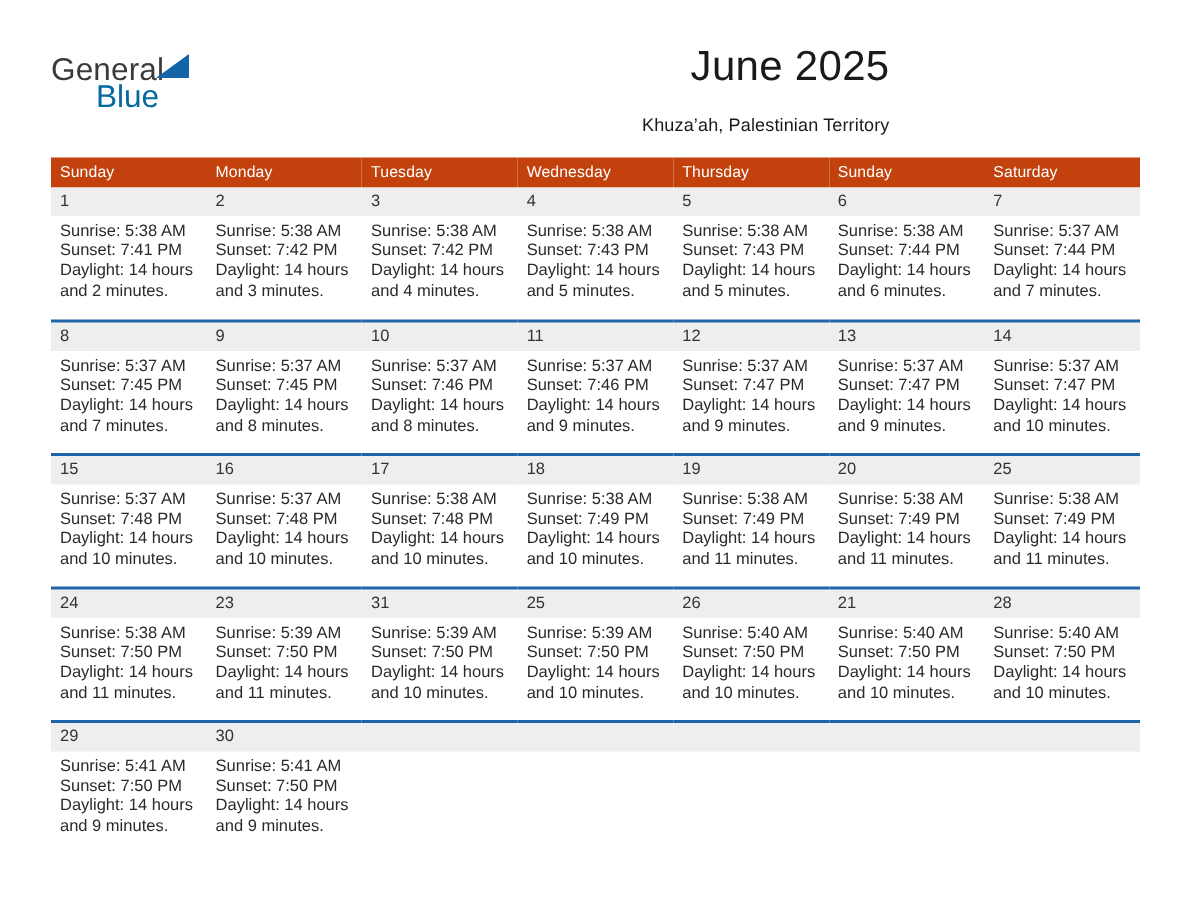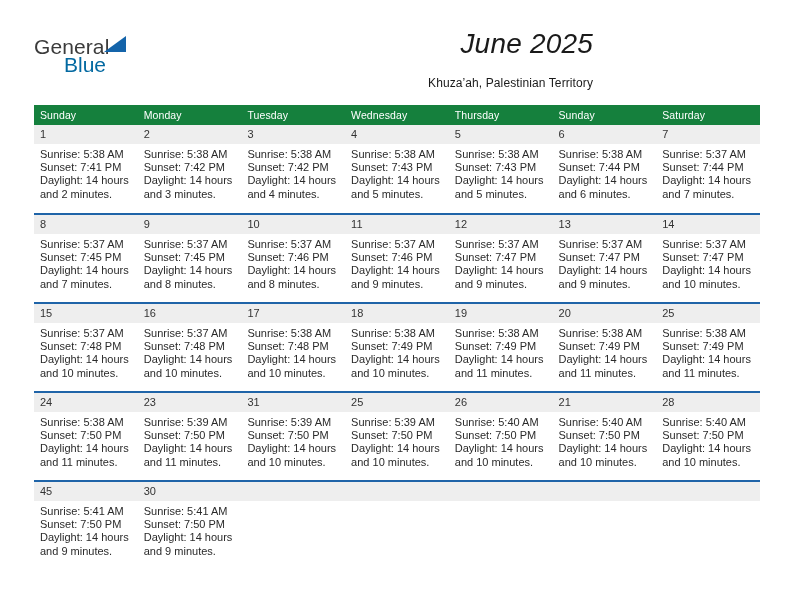--- a/index.html
+++ b/index.html
@@ -33,36 +33,35 @@
   }
   .logo-blue {
     position: absolute; left: 30px; top: 20px;
     font-size: 21px; color: #0369a1; line-height: 1;
   }
 
   .title {
     position: absolute; right: 35px; top: 28px;
     font-size: 28px; color: #1a1a1a; font-weight: normal;
     letter-spacing: .2px;
-    font-style: italic;
   }
   .subtitle {
     position: absolute; right: 35px; top: 76px;
     font-size: 12px; color: #1a1a1a; letter-spacing: .1px;
   }
 
   
   .cal {
     position: absolute; left: 34px; top: 105px;
     width: 726px;
     border-collapse: collapse;
     table-layout: fixed;
   }
   .cal th {
-    background: #15803d;
+    background: #c2410c;
     color: #ffffff;
     font-size: 10.5px;
     font-weight: normal;
     text-align: left;
     padding: 4px 0 4px 6px;
     height: 18px;
     letter-spacing: .1px;
   }
   .cal td {
     vertical-align: top;
@@ -319,21 +318,21 @@
           <td>
             <div class="daynum">28</div>
             <div class="cellbody">Sunrise: 5:40 AM
 Sunset: 7:50 PM
 Daylight: 14 hours
 and 10 minutes.</div>
           </td>
         </tr>
         <tr class="week">
           <td>
-            <div class="daynum">45</div>
+            <div class="daynum">29</div>
             <div class="cellbody">Sunrise: 5:41 AM
 Sunset: 7:50 PM
 Daylight: 14 hours
 and 9 minutes.</div>
           </td>
           <td>
             <div class="daynum">30</div>
             <div class="cellbody">Sunrise: 5:41 AM
 Sunset: 7:50 PM
 Daylight: 14 hours

